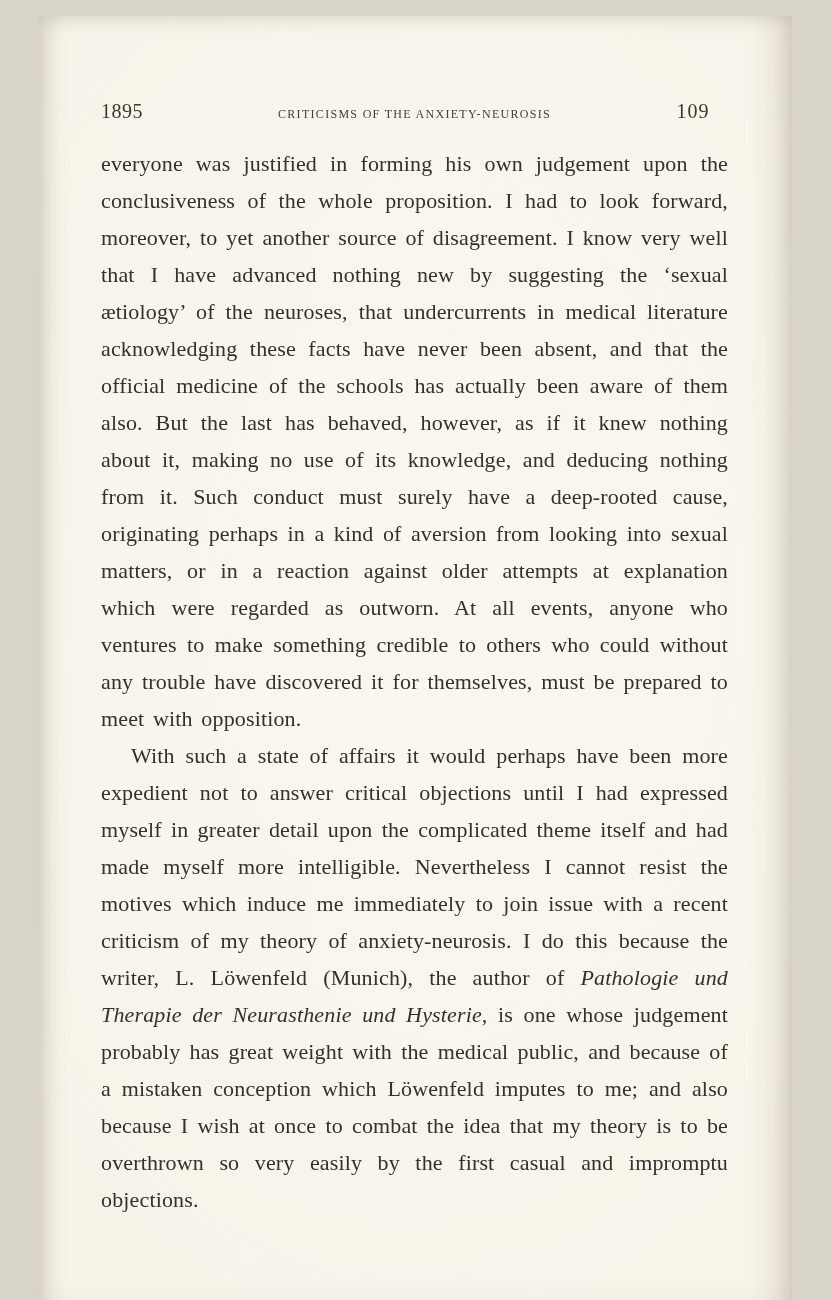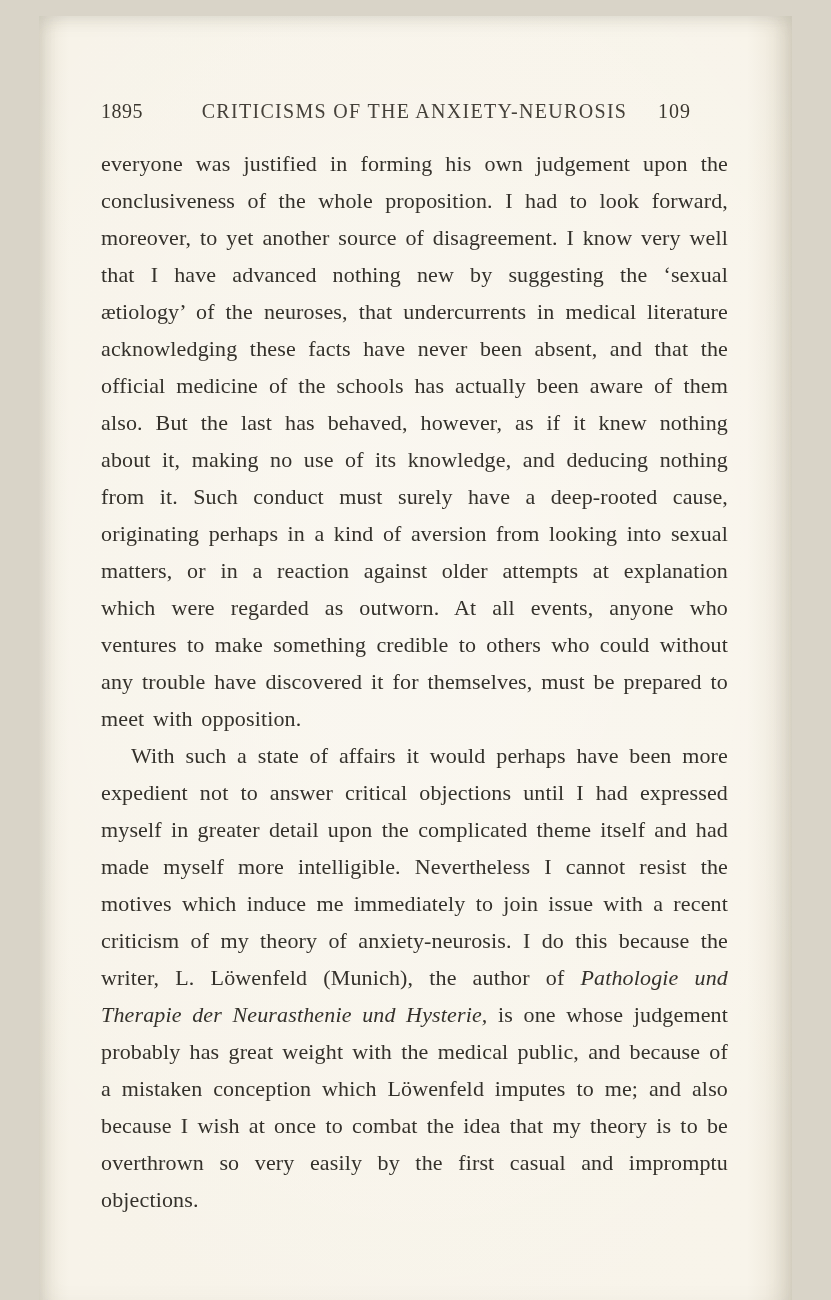--- a/index.html
+++ b/index.html
@@ -36,31 +36,31 @@
     align-items: baseline;
     justify-content: space-between;
     color: #3b372f;
   }
   .running-head .year {
     font-size: 20px;
     letter-spacing: 0.5px;
     min-width: 70px;
   }
   .running-head .head-title {
-    font-size: 20px;
+    font-size: 12px;
     letter-spacing: 1.3px;
     color: #45413a;
     text-align: center;
     flex: 1;
   }
   .running-head .folio {
     font-size: 20px;
     letter-spacing: 1px;
     min-width: 70px;
-    text-align: left;
+    text-align: center;
   }
   .body-text {
     margin-top: 22px;
   }
   .body-text p {
     margin: 0;
     font-size: 22px;
     line-height: 37px;
     text-align: justify;
     word-spacing: 3px;

